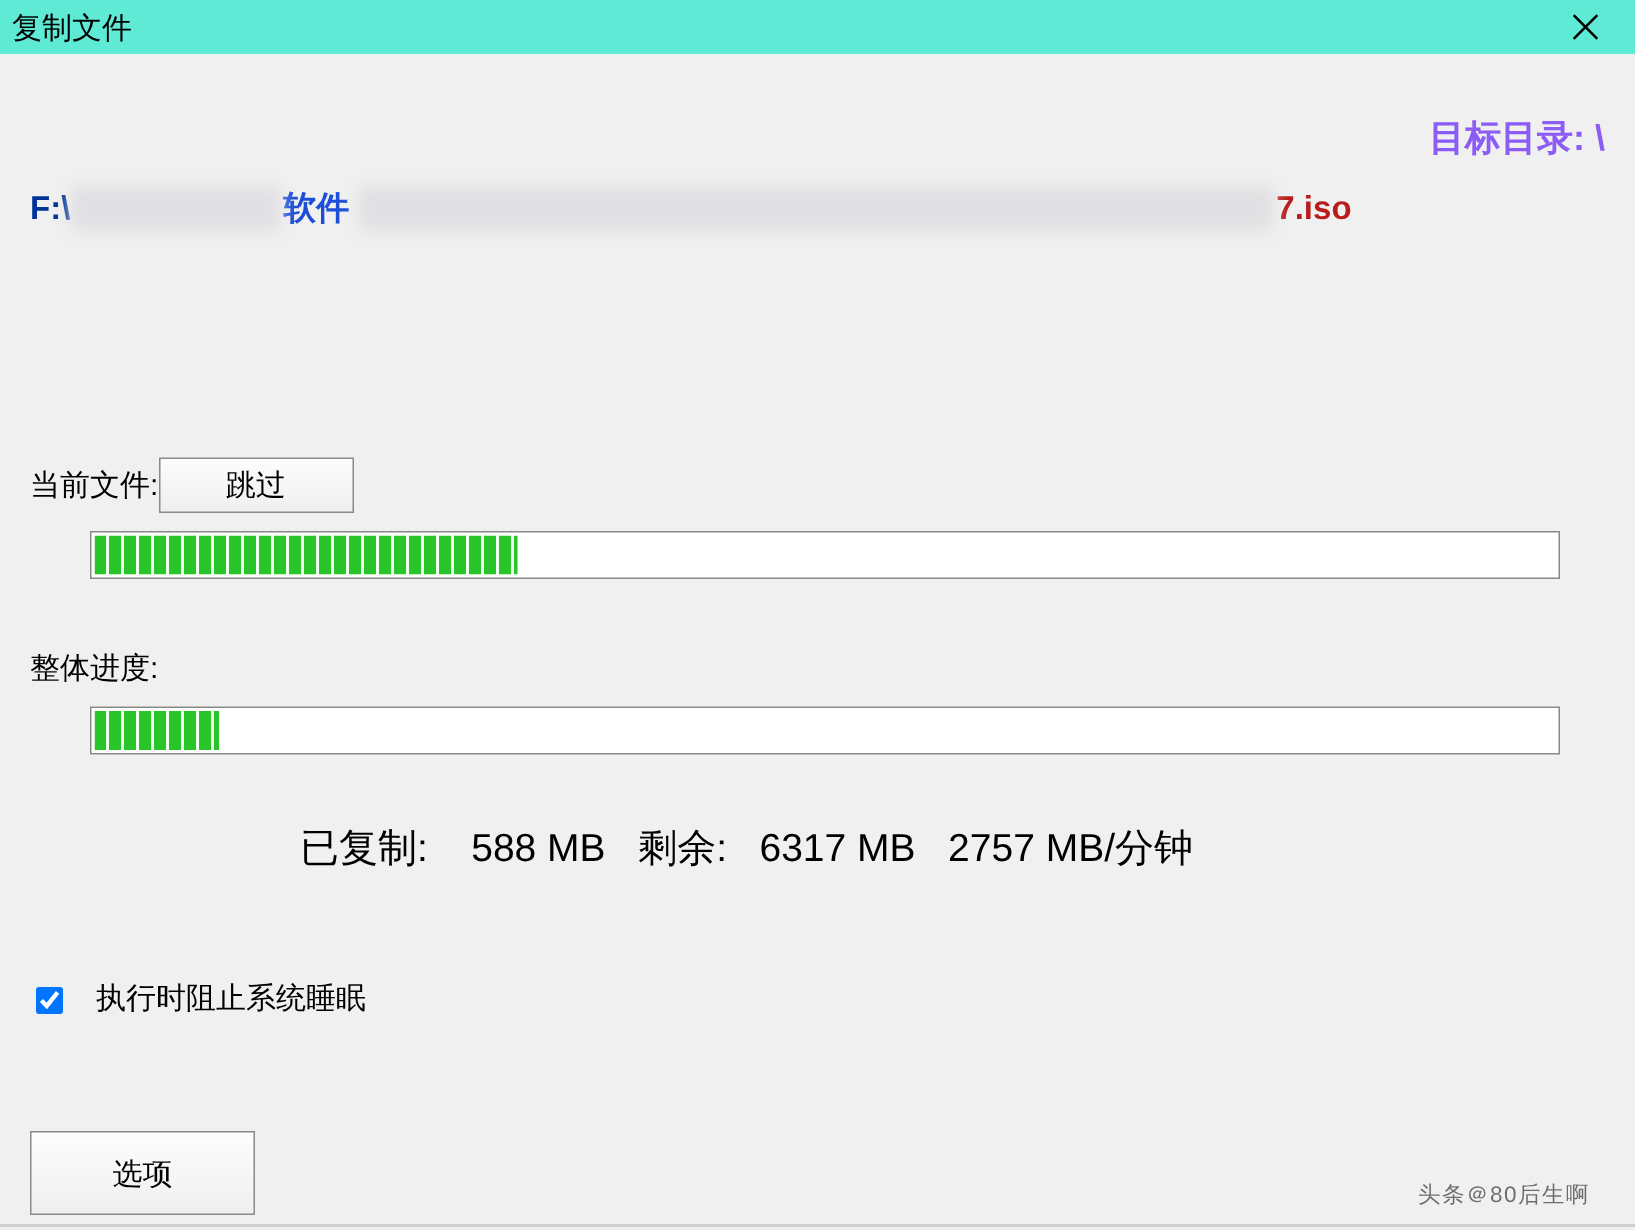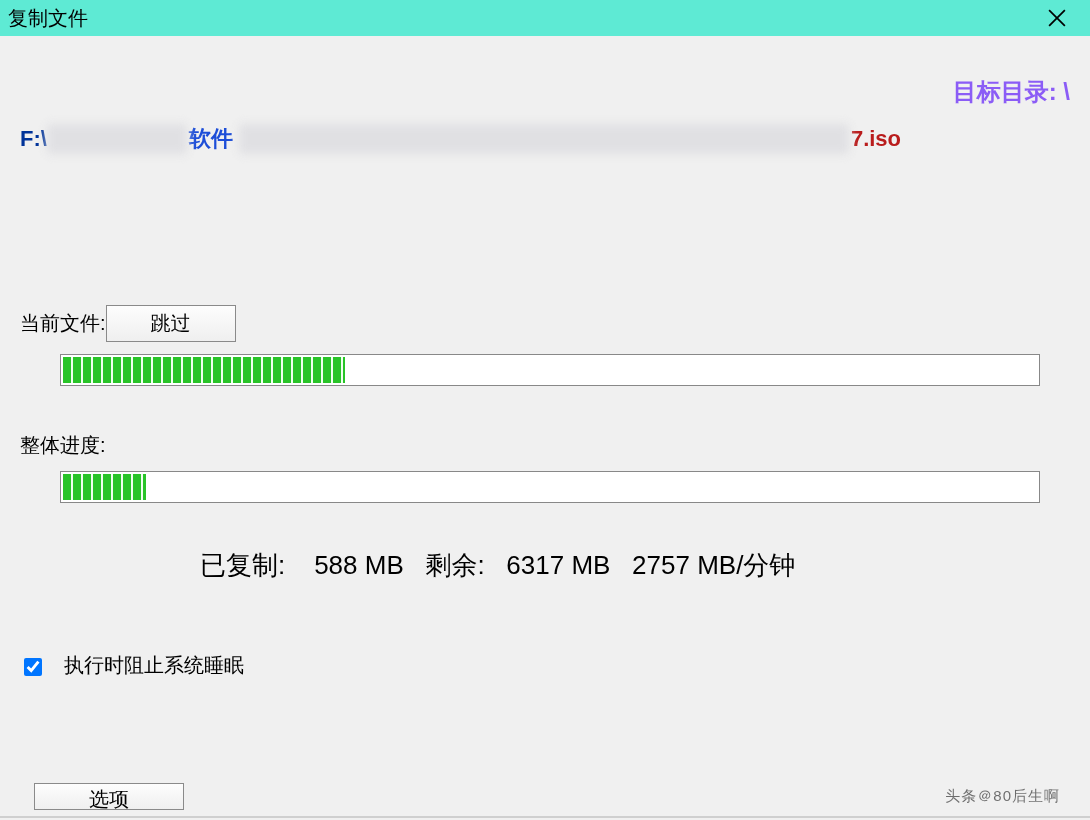--- a/index.html
+++ b/index.html
@@ -151,21 +151,21 @@
   .bottom-bar {
     position: absolute;
     left: 0;
     right: 0;
     bottom: 10px;
     padding: 0 20px;
     display: flex;
     align-items: center;
   }
   .bottom-bar .spacer { flex: 1; }
-  .bottom-bar .btn { margin-left: 14px; min-width: 150px; height: 27px; }
+  .bottom-bar .btn { min-width: 150px; height: 56px; }
   .watermark {
     position: absolute;
     right: 30px;
     bottom: 14px;
     font-size: 15px;
     color: rgba(0,0,0,0.55);
     pointer-events: none;
     letter-spacing: 1px;
   }
   .rule {

